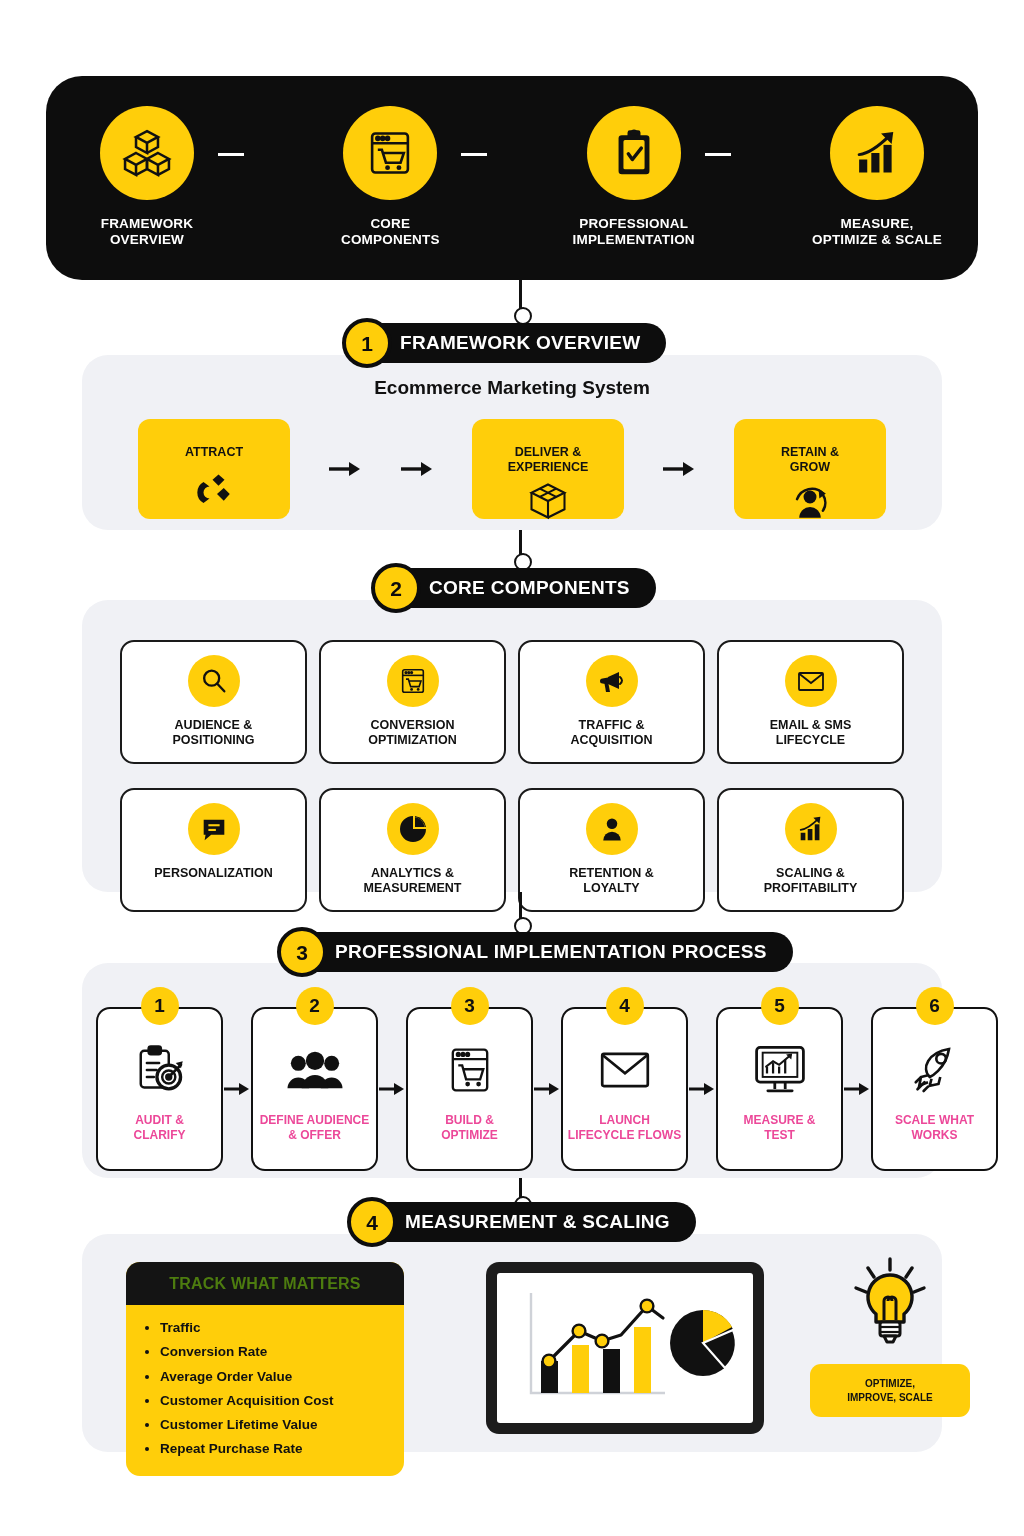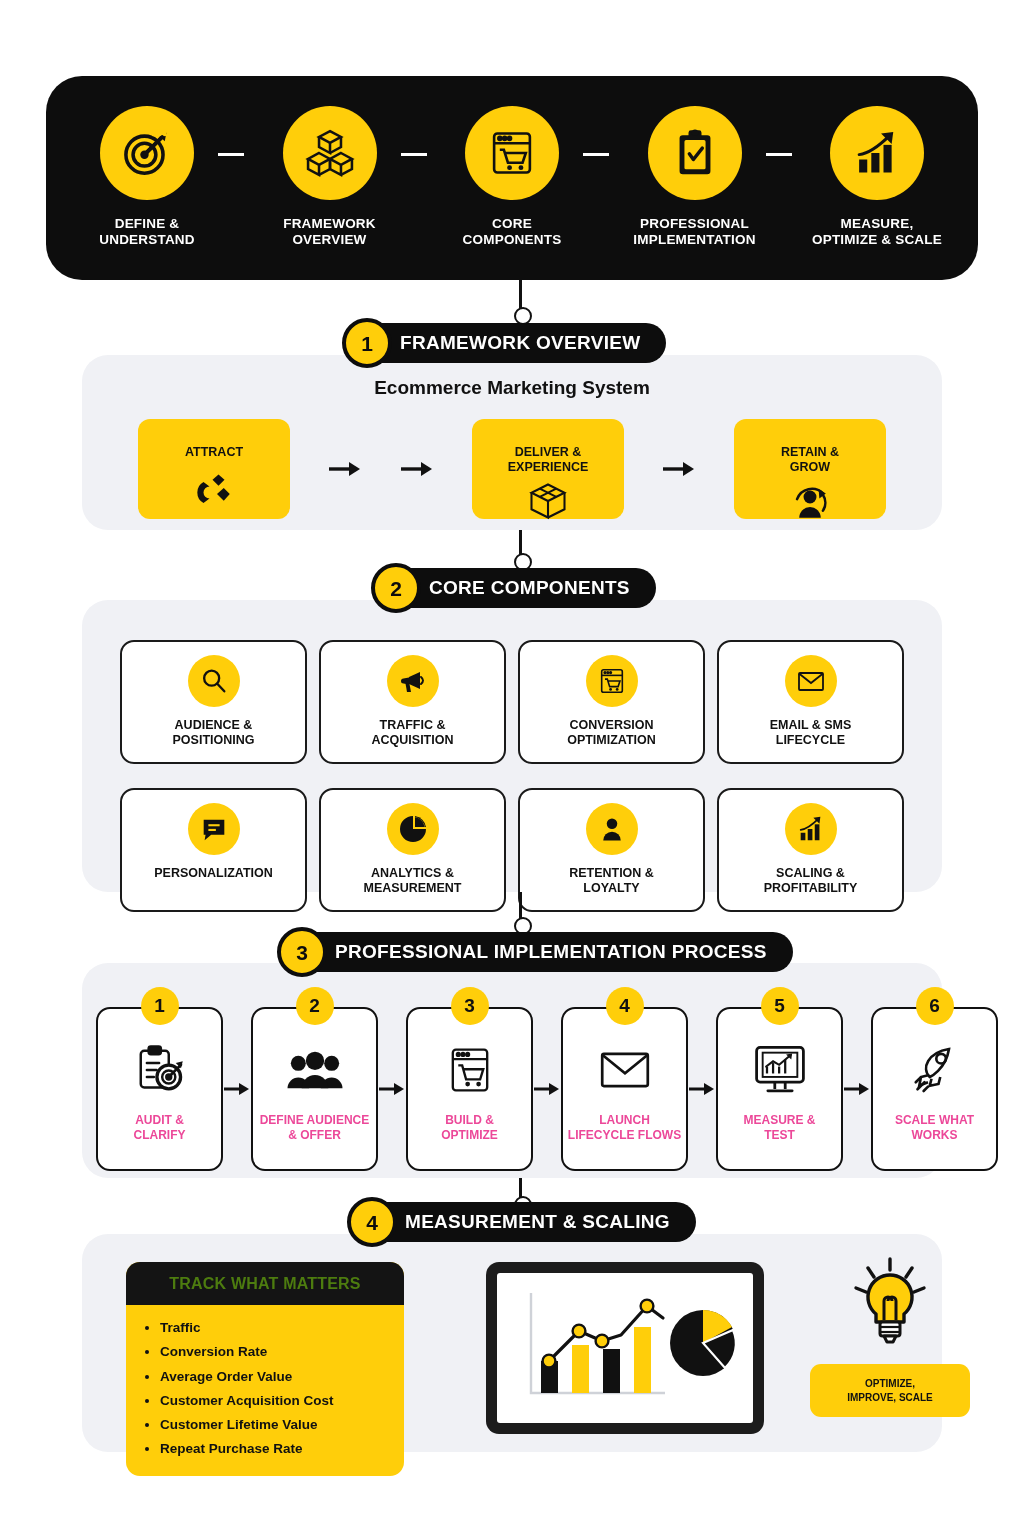--- a/index.html
+++ b/index.html
@@ -153,38 +153,20 @@
   }
   svg{ display:block; }
 </style>
 </head>
 <body>
 
 <div class="page">
 
   <div class="top-banner">
 
-    <div class="tb-item">
-      <div class="tb-circle">
-        <svg width="54" height="54" viewBox="0 0 64 64">
-          <g fill="none" stroke="#111" stroke-width="4.2">
-            <circle cx="29" cy="34" r="22"></circle>
-              <circle cx="29" cy="34" r="13.5"></circle>
-          </g>
-          <circle cx="29" cy="34" r="5" fill="#111"></circle>
-          <path d="M29 34 L52 11" stroke="#111" stroke-width="4.4" stroke-linecap="round"></path>
-          <path d="M45 10 L55 8 L53 18 Z" fill="#111"></path>
-          <rect x="38" y="4" width="17" height="8" fill="#FFCE0A"></rect>
-          <path d="M29 34 L50 13" stroke="#111" stroke-width="4.4" stroke-linecap="round"></path>
-        </svg>
-      </div>
-      <div class="tb-label">DEFINE &amp;
-UNDERSTAND</div>
-      <div class="tb-conn"></div>
-    </div>
 
 
     <div class="tb-item">
       <div class="tb-circle">
         <svg width="54" height="54" viewBox="0 0 64 64" fill="none" stroke="#111" stroke-width="3">
           <path d="M32 6 L45 13 L32 20 L19 13 Z"></path>
             <path d="M19 13 L19 25 L32 32 L32 20"></path>
             <path d="M45 13 L45 25 L32 32"></path>
           <path d="M19 32 L32 39 L19 46 L6 39 Z"></path>
             <path d="M6 39 L6 51 L19 58 L19 46"></path>
@@ -339,46 +321,46 @@
             <circle cx="27" cy="26" r="16"></circle>
               <line x1="39" y1="38" x2="54" y2="54" stroke-linecap="round"></line>
           </svg>
         </div>
         <div class="cc-label">AUDIENCE &amp;
 POSITIONING</div>
       </div>
 
       <div class="cc-card">
         <div class="cc-circle">
-          <svg width="32" height="32" viewBox="0 0 64 64">
-            <path d="M46 14 L46 48 L24 38 L24 24 Z" fill="#111"></path>
-            <path d="M24 25 L13 27 A5 5 0 0 0 13 37 L24 39 Z" fill="#111"></path>
-            <path d="M17 37 L20 54 L28 54 L25 38 Z" fill="#111"></path>
-            <path d="M48 24 Q56 31 48 38" stroke="#111" stroke-width="4" fill="none" stroke-linecap="round"></path>
-          </svg>
-        </div>
-        <div class="cc-label">TRAFFIC &amp;
-ACQUISITION</div>
-      </div>
-
-      <div class="cc-card">
-        <div class="cc-circle">
           <svg width="30" height="30" viewBox="0 0 64 64" fill="none" stroke="#111" stroke-width="3.4">
             <rect x="10" y="8" width="44" height="48" rx="4"></rect>
               <line x1="10" y1="20" x2="54" y2="20"></line>
             <circle cx="17" cy="14" r="1.8" fill="#111"></circle>
               <circle cx="23" cy="14" r="1.8" fill="#111"></circle>
               <circle cx="29" cy="14" r="1.8" fill="#111"></circle>
             <path d="M17 28 L22 28 L27 44 L45 44 L49 32 L24 32"></path>
             <circle cx="29" cy="50" r="3" fill="#111" stroke="none"></circle>
               <circle cx="43" cy="50" r="3" fill="#111" stroke="none"></circle>
           </svg>
         </div>
         <div class="cc-label">CONVERSION
 OPTIMIZATION</div>
+      </div>
+
+      <div class="cc-card">
+        <div class="cc-circle">
+          <svg width="32" height="32" viewBox="0 0 64 64">
+            <path d="M46 14 L46 48 L24 38 L24 24 Z" fill="#111"></path>
+            <path d="M24 25 L13 27 A5 5 0 0 0 13 37 L24 39 Z" fill="#111"></path>
+            <path d="M17 37 L20 54 L28 54 L25 38 Z" fill="#111"></path>
+            <path d="M48 24 Q56 31 48 38" stroke="#111" stroke-width="4" fill="none" stroke-linecap="round"></path>
+          </svg>
+        </div>
+        <div class="cc-label">TRAFFIC &amp;
+ACQUISITION</div>
       </div>
 
       <div class="cc-card">
         <div class="cc-circle">
           <svg width="32" height="32" viewBox="0 0 64 64" fill="none" stroke="#111" stroke-width="3.6">
             <rect x="8" y="16" width="48" height="34" rx="2"></rect>
               <path d="M8 17 L32 36 L56 17"></path>
           </svg>
         </div>
         <div class="cc-label">EMAIL &amp; SMS

